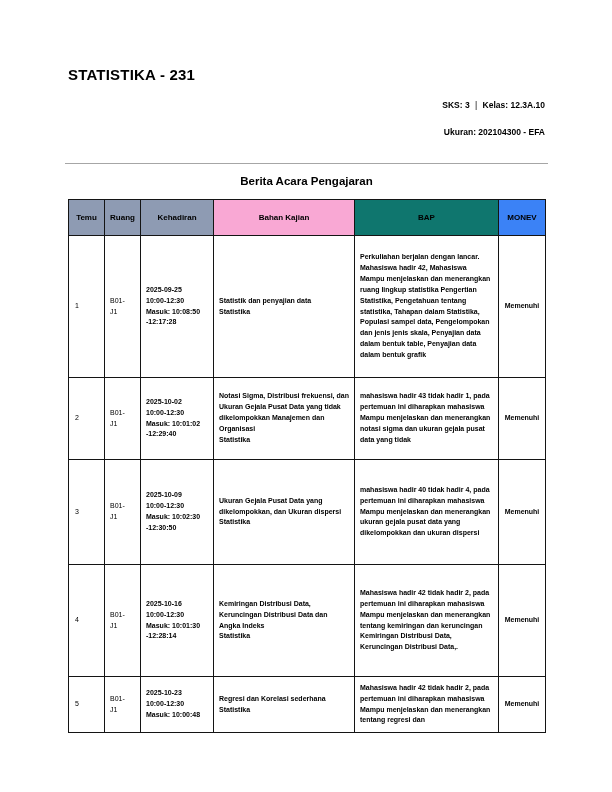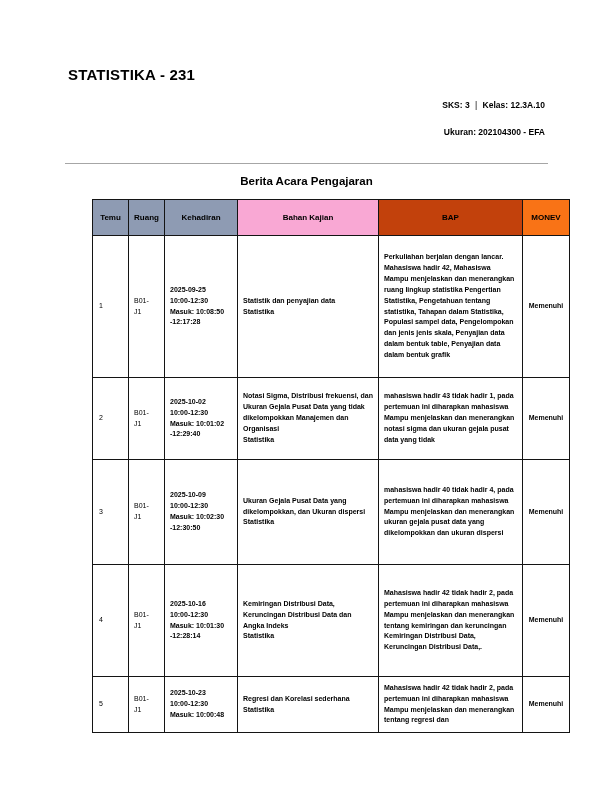--- a/index.html
+++ b/index.html
@@ -7,21 +7,21 @@
     width:612px;height:792px;background:#ffffff;position:relative;
     font-family:"Liberation Sans", sans-serif;color:#000;box-sizing:border-box;
     padding:66px 67px 0 68px;overflow:hidden;
   }
   .doc-title{font-size:15px;font-weight:700;text-align:left;margin:0 0 0 0;letter-spacing:.2px;}
   .meta-line{font-size:8.5px;font-weight:700;margin-top:17px;text-align:right;}
   .meta-line .sep{padding:0 3px;font-weight:400;}
   .rule{border:none;border-top:1px solid #a6a6a6;margin:26px -3px 0 -3px;}
   .section-title{font-size:11.5px;font-weight:700;text-align:center;margin:11px 0 4px 0;}
   table.bap-table{
-    border-collapse:collapse;table-layout:fixed;width:477px;margin-top:12px;margin-left:24px;
+    border-collapse:collapse;table-layout:fixed;width:477px;margin-top:12px;
   }
   .bap-table th,.bap-table td{
     border:1px solid #141414;vertical-align:middle;box-sizing:border-box;
     overflow:hidden;
   }
   .bap-table th{
     font-size:8px;font-weight:700;text-align:center;height:36px;color:#000;
   }
   .bap-table td{font-size:7px;line-height:1.55;padding:3px 5px;}
   td.col-temu{padding-left:6px;font-weight:400;}
@@ -62,22 +62,22 @@
       <col style="width:141px">
         <col style="width:144px">
         <col style="width:47px">
     </colgroup>
     <thead>
       <tr>
         <th style="background-color: rgb(142, 155, 179);">Temu</th>
         <th style="background-color: rgb(142, 155, 179);">Ruang</th>
         <th style="background-color: rgb(142, 155, 179);">Kehadiran</th>
         <th style="background-color: #f9a8d4; text-align: center;">Bahan Kajian</th>
-        <th style="background-color: #c2410c;">BAP</th>
-        <th style="background-color: #f97316;">MONEV</th>
+        <th style="background-color: #0f766e;">BAP</th>
+        <th style="background-color: #3b82f6;">MONEV</th>
       </tr>
     </thead>
     <tbody>
       <tr style="height:142px">
         <td class="col-temu">1</td>
         <td class="col-ruang"><span class="wrapbox">B01-J1</span></td>
         <td class="col-kehadiran">2025-09-25
 10:00-12:30
 Masuk: 10:08:50
 -12:17:28</td>

